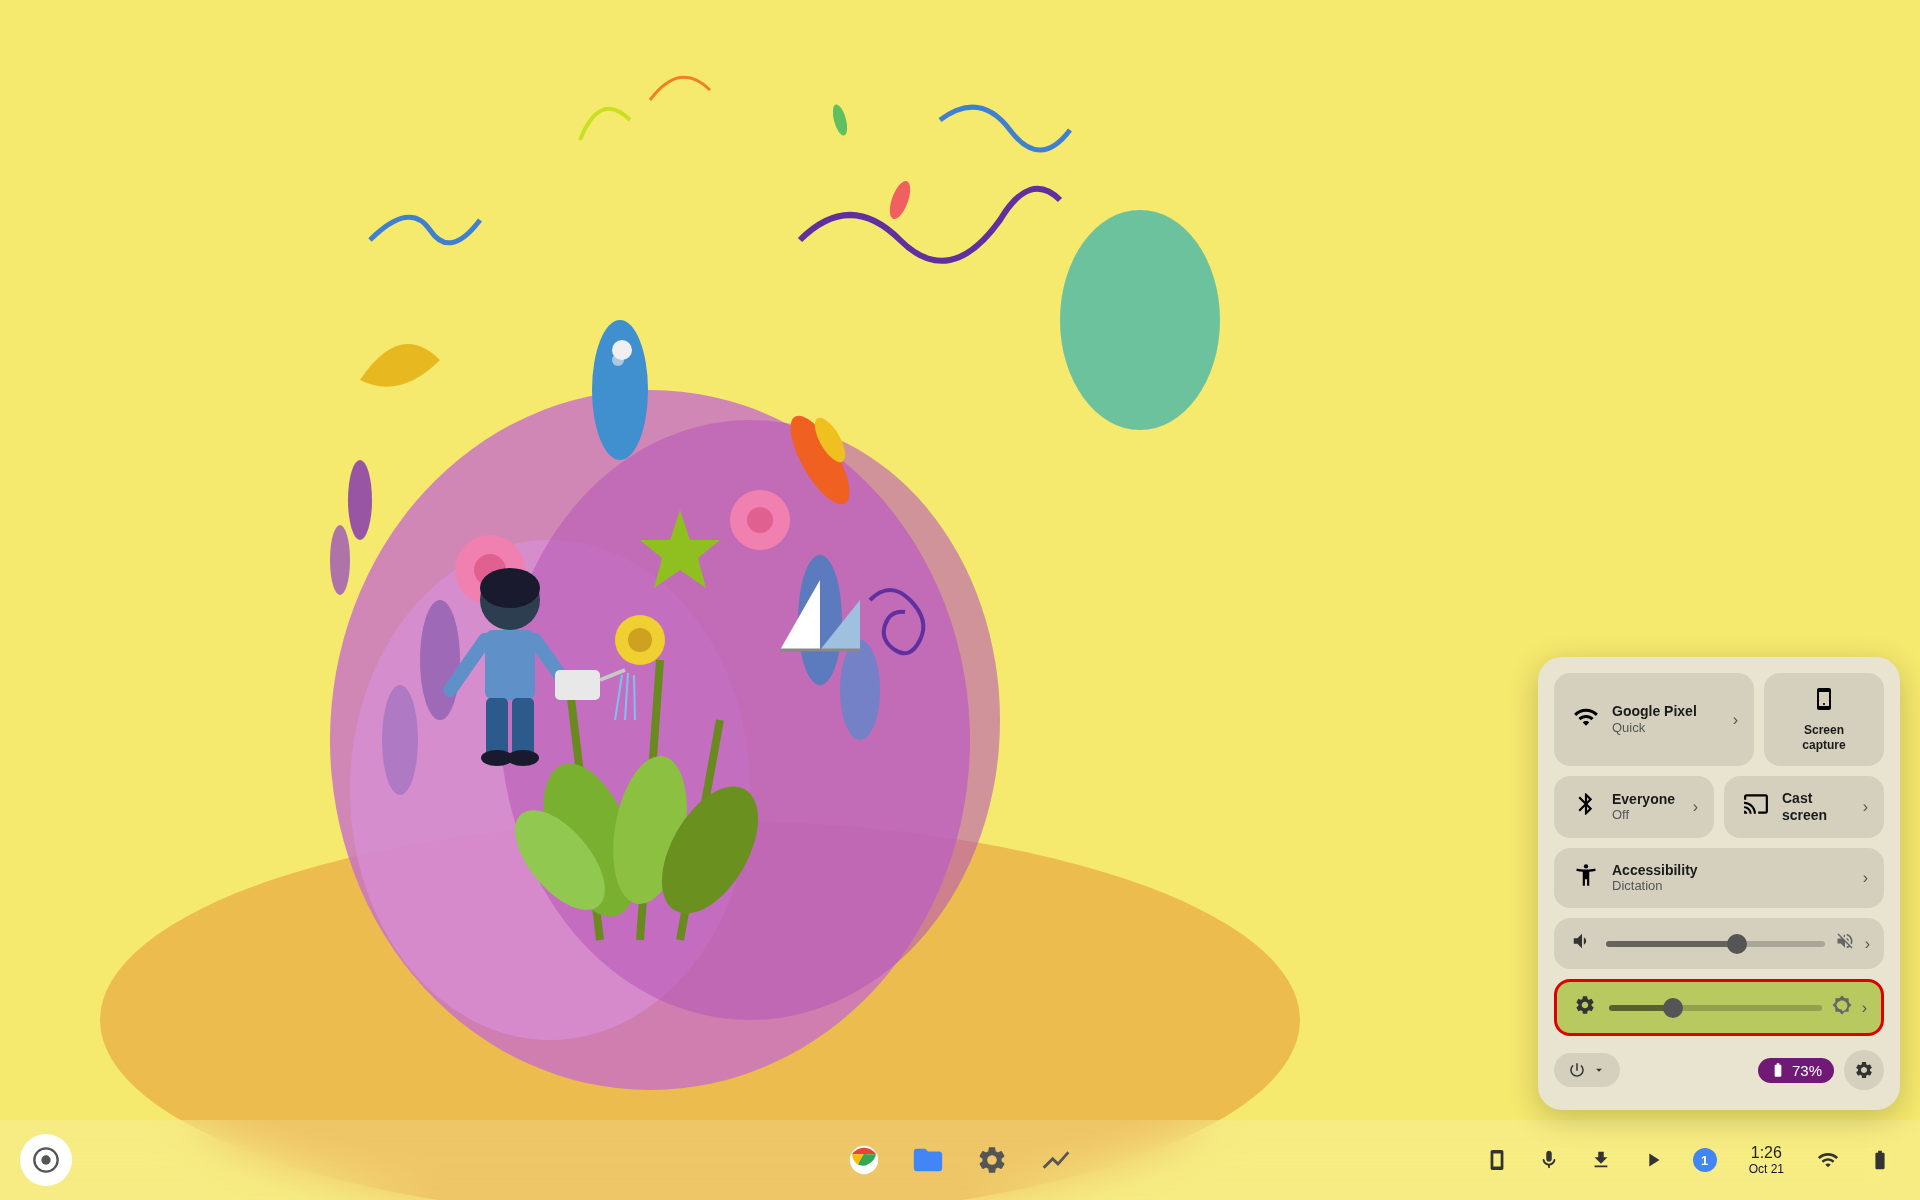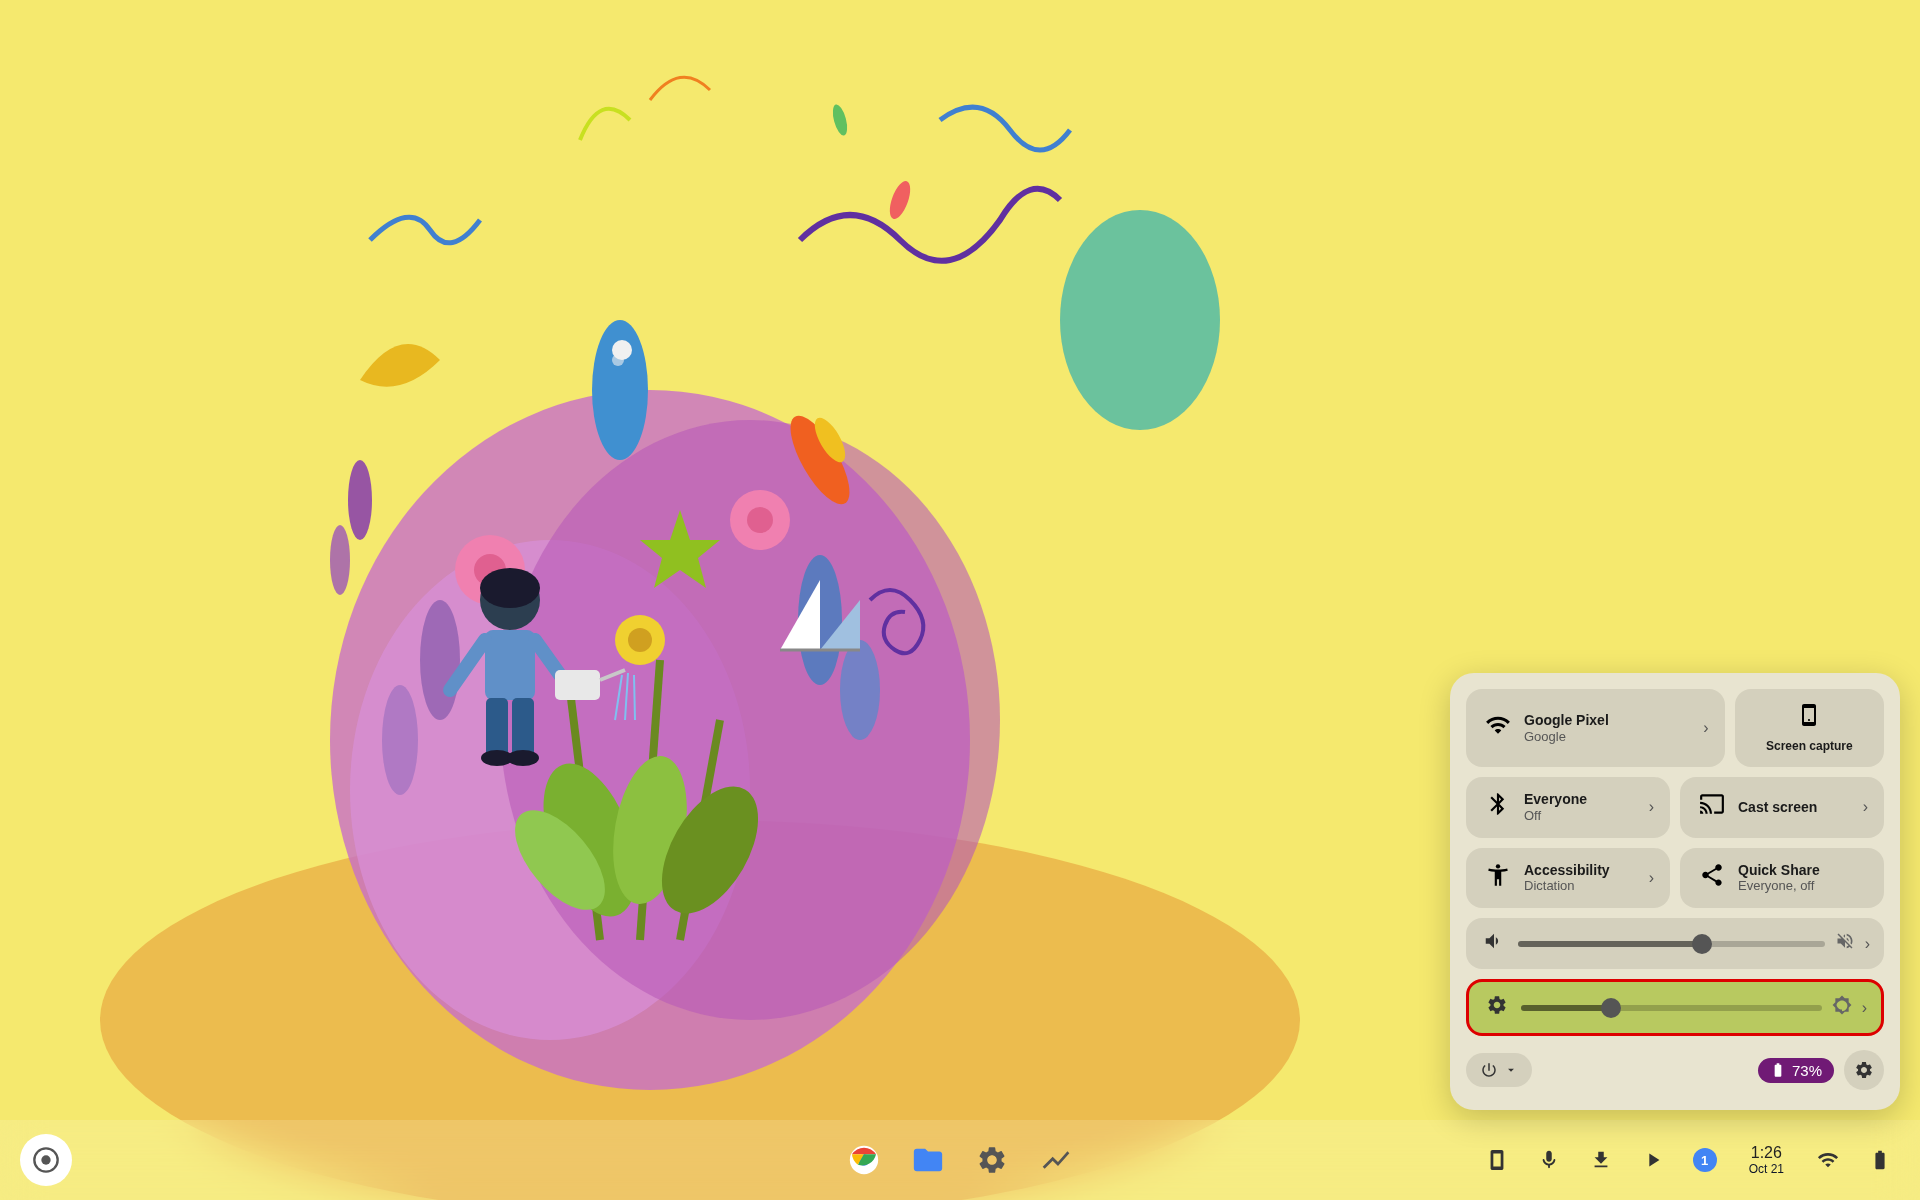--- a/index.html
+++ b/index.html
@@ -131,21 +131,21 @@
       font-size: 15px;
       font-weight: 500;
       cursor: pointer;
     }
 
     
     .quick-settings {
       position: absolute;
       right: 20px;
       bottom: 90px;
-      width: 450px;
+      width: 362px;
       background: #e8e4d0;
       border-radius: 24px;
       padding: 16px;
       z-index: 200;
       box-shadow: 0 8px 32px rgba(0,0,0,0.2);
     }
 
     .qs-row {
       display: flex;
       gap: 10px;
@@ -413,21 +413,21 @@
 
     <div class="qs-tile qs-tile-wide">
       <div class="qs-tile-icon">
         <svg width="26" height="26" viewBox="0 0 24 24" fill="currentColor">
           <path d="M1 9l2 2c5-5 13-5 18 0l2-2C16.93 2.93 7.08 2.93 1 9zm8 8l3 3 3-3c-1.65-1.66-4.34-1.66-6 0zm-4-4l2 2c2.76-2.76 7.24-2.76 10 0l2-2C15.14 9.14 8.87 9.14 5 13z"></path>
 
         </svg>
       </div>
       <div class="qs-tile-text">
         <span class="qs-tile-label">Google Pixel</span>
-        <span class="qs-tile-sublabel">Google</span>
+        <span class="qs-tile-sublabel">Quick</span>
       </div>
       <span class="qs-tile-arrow">›</span>
     </div>
 
     <div class="qs-tile qs-small-tile">
       <div class="qs-tile-icon">
         <svg width="24" height="24" viewBox="0 0 24 24" fill="currentColor">
           <path d="M17 1H7c-1.1 0-2 .9-2 2v18c0 1.1.9 2 2 2h10c1.1 0 2-.9 2-2V3c0-1.1-.9-2-2-2zm0 18H7V5h10v14zm-5-1c.55 0 1-.45 1-1s-.45-1-1-1-1 .45-1 1 .45 1 1 1z"></path>
         </svg>
       </div>
@@ -473,31 +473,20 @@
           <circle cx="12" cy="4" r="2"></circle>
         </svg>
       </div>
       <div class="qs-tile-text">
         <span class="qs-tile-label">Accessibility</span>
         <span class="qs-tile-sublabel">Dictation</span>
       </div>
       <span class="qs-tile-arrow">›</span>
     </div>
 
-    <div class="qs-tile qs-tile-wide">
-      <div class="qs-tile-icon">
-        <svg width="26" height="26" viewBox="0 0 24 24" fill="currentColor">
-          <path d="M18 16.08c-.76 0-1.44.3-1.96.77L8.91 12.7c.05-.23.09-.46.09-.7s-.04-.47-.09-.7l7.05-4.11c.54.5 1.25.81 2.04.81 1.66 0 3-1.34 3-3s-1.34-3-3-3-3 1.34-3 3c0 .24.04.47.09.7L8.04 9.81C7.5 9.31 6.79 9 6 9c-1.66 0-3 1.34-3 3s1.34 3 3 3c.79 0 1.5-.31 2.04-.81l7.12 4.16c-.05.21-.08.43-.08.65 0 1.61 1.31 2.92 2.92 2.92s2.92-1.31 2.92-2.92c0-1.61-1.31-2.92-2.92-2.92z"></path>
-        </svg>
-      </div>
-      <div class="qs-tile-text">
-        <span class="qs-tile-label">Quick Share</span>
-        <span class="qs-tile-sublabel">Everyone, off</span>
-      </div>
-    </div>
   </div>
 
   <div class="qs-slider-row">
     <div class="qs-slider-icon">
       <svg width="22" height="22" viewBox="0 0 24 24" fill="#333">
         <path d="M3 9v6h4l5 5V4L7 9H3zm13.5 3c0-1.77-1.02-3.29-2.5-4.03v8.05c1.48-.73 2.5-2.25 2.5-4.02z"></path>
       </svg>
     </div>
     <div class="qs-slider" style="position:relative;">
       <div class="qs-slider-fill" style="width:60%;"></div>

